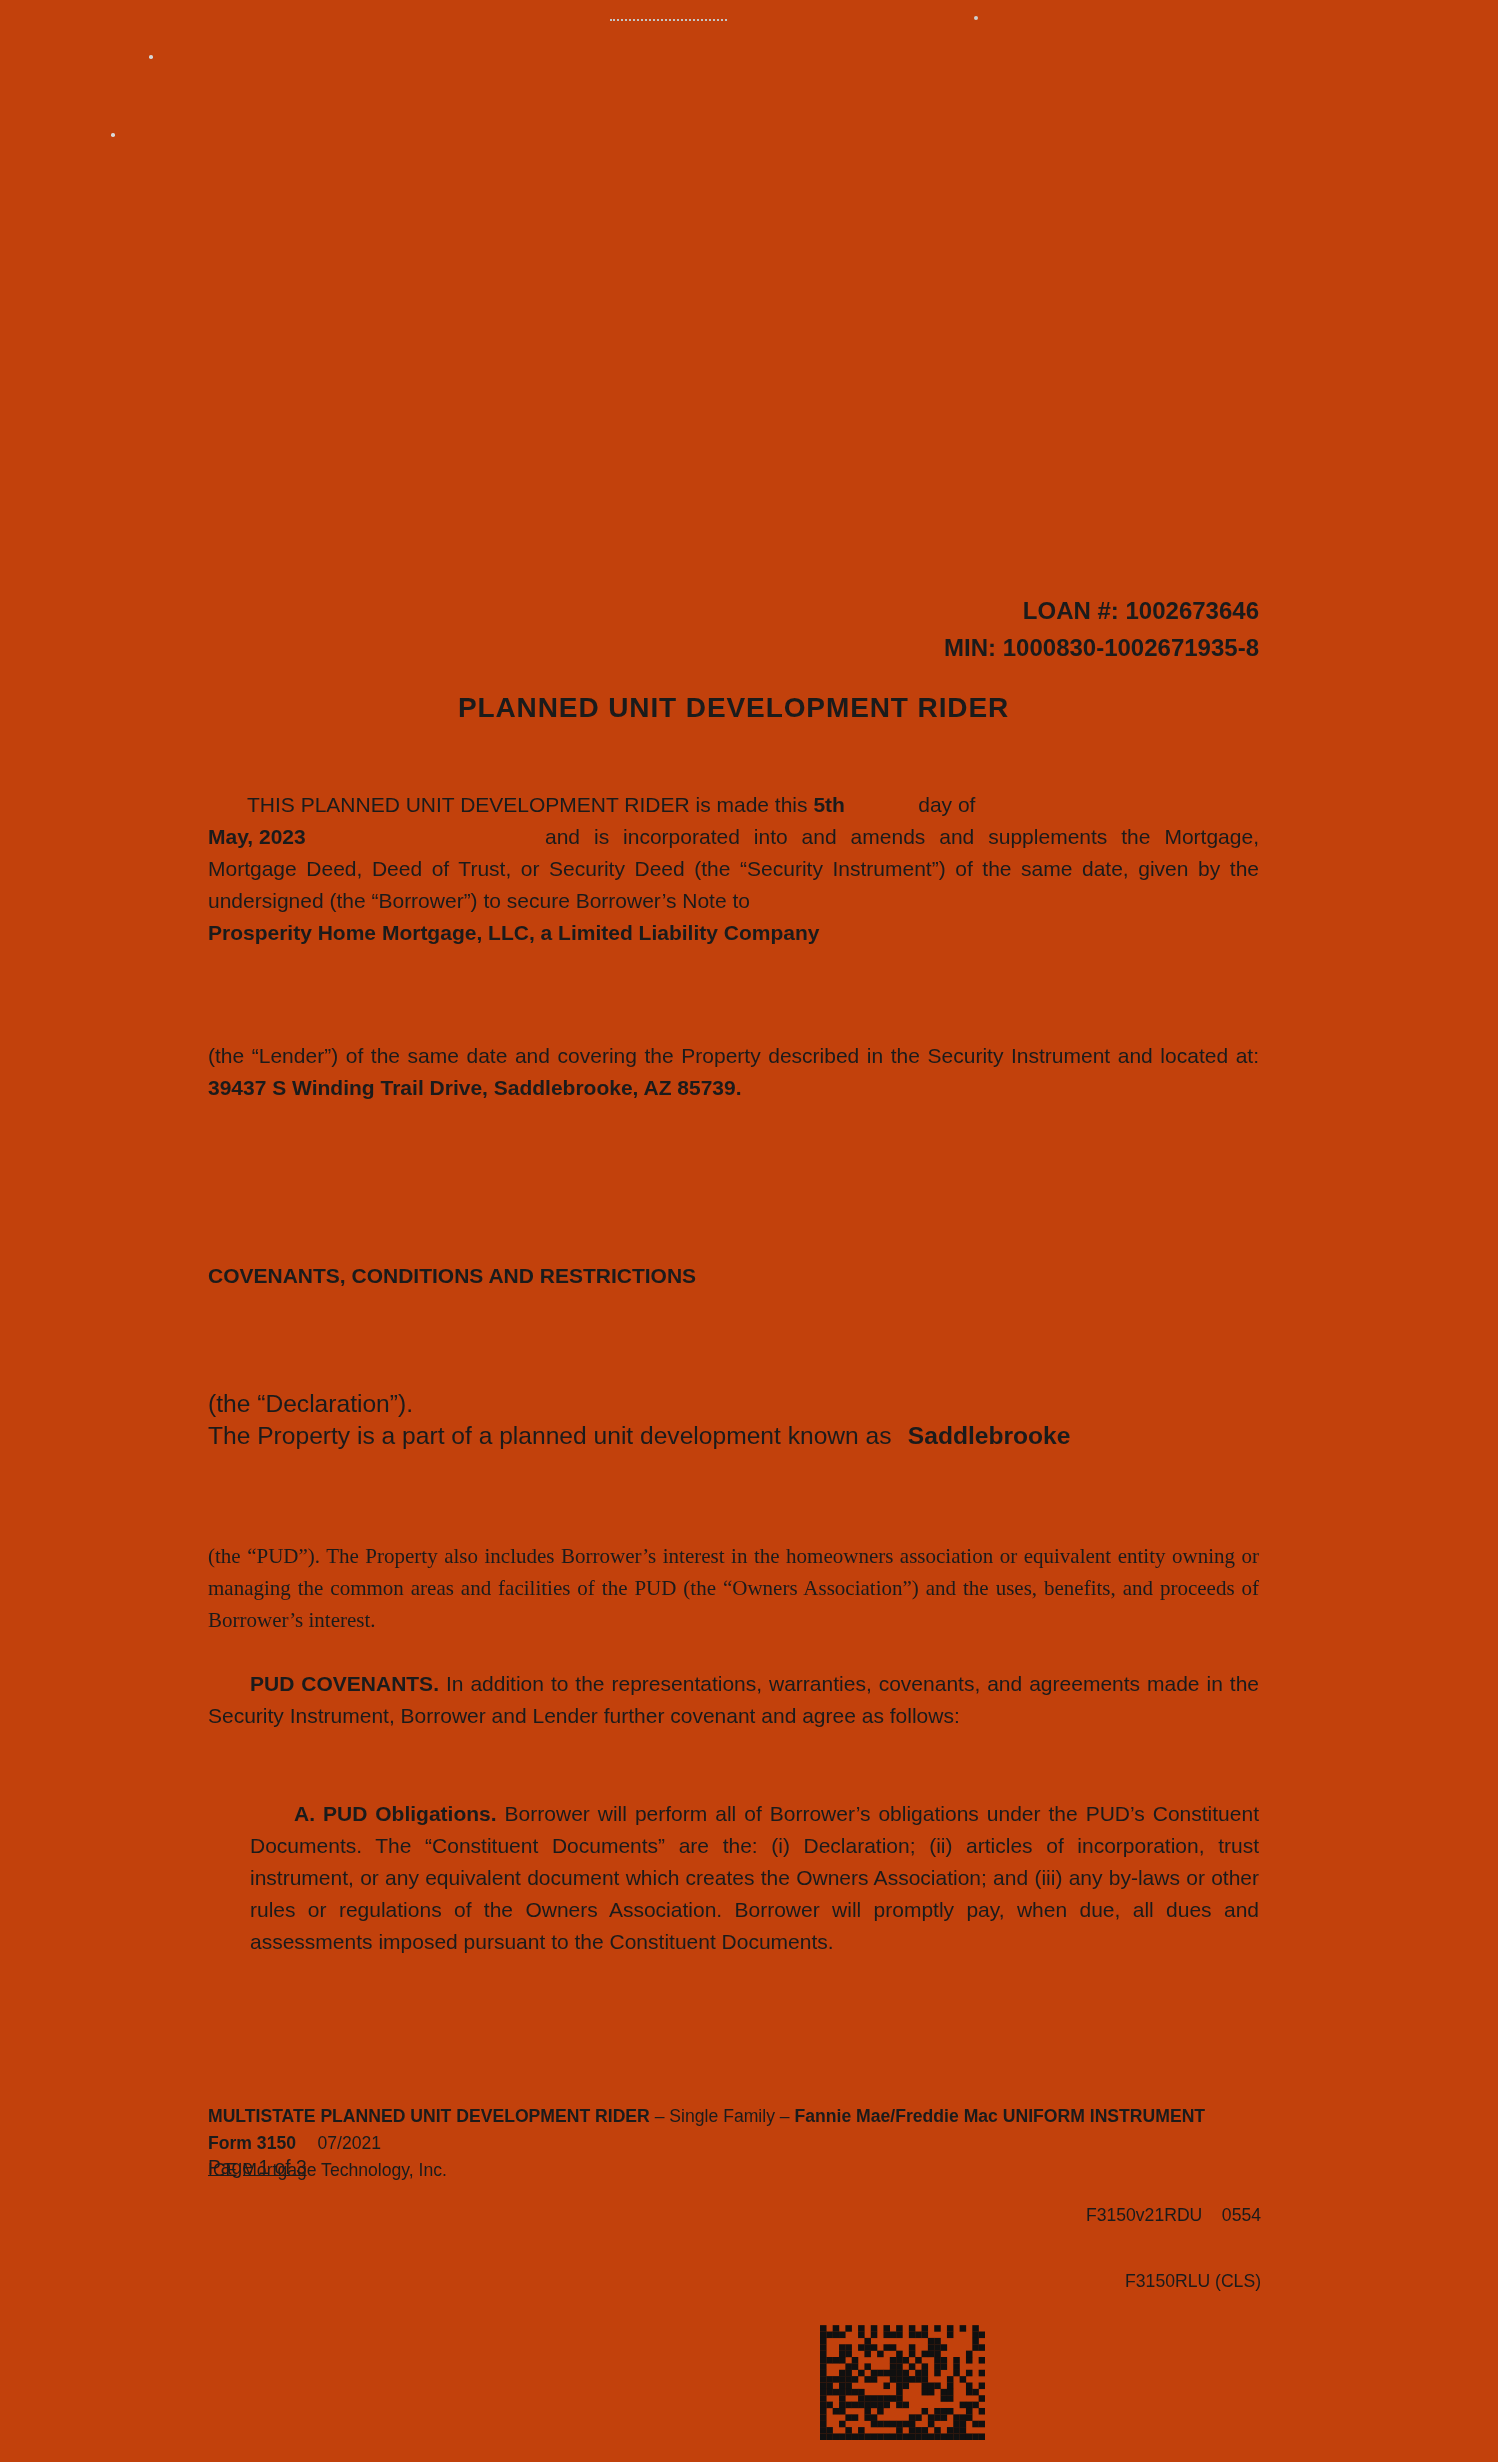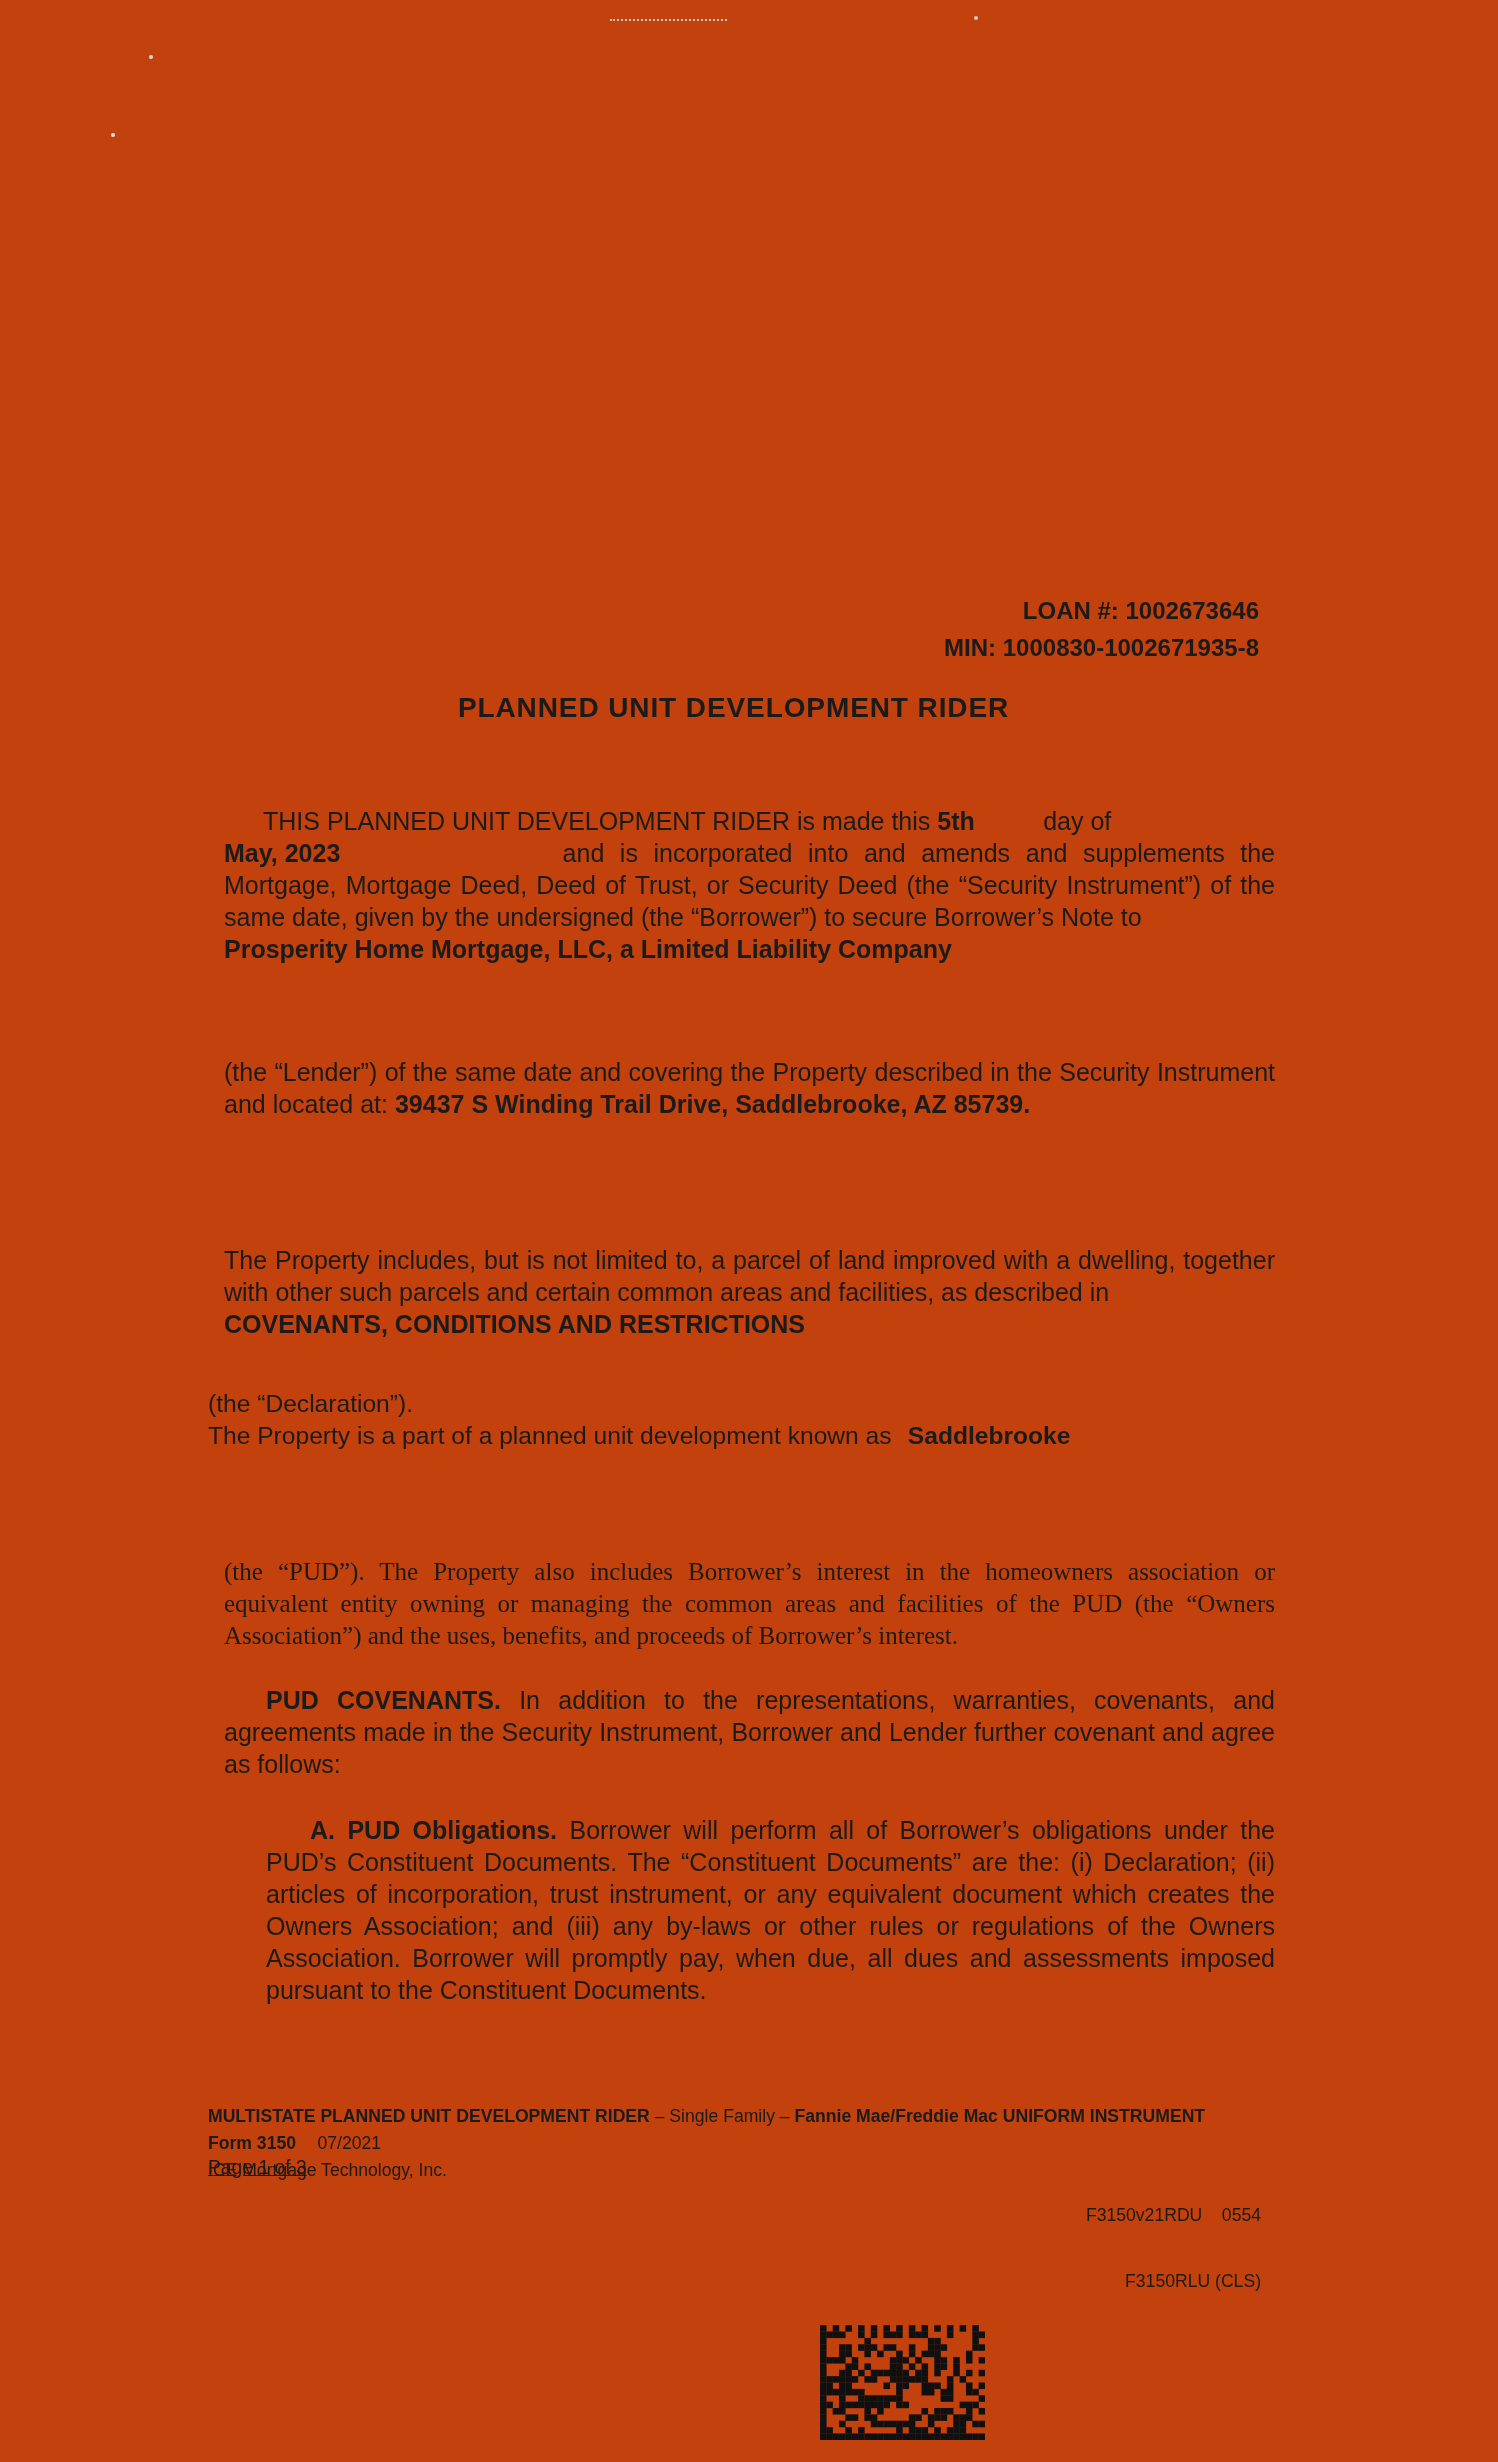--- a/index.html
+++ b/index.html
@@ -26,22 +26,22 @@
 
   
   .ids { top: 592px; left: 208px; width: 1051px; text-align: right;
          font-weight: bold; font-size: 24px; line-height: 37px; }
 
   
   .title { top: 692px; left: 208px; width: 1051px; text-align: center;
            font-weight: bold; font-size: 28px; letter-spacing: 0.9px; }
 
   
-  .body-text { font-size: 25px; line-height: 32px; text-align: justify;
-               left: 208px; width: 1051px; margin: 16px; }
+  .body-text { font-size: 21px; line-height: 32px; text-align: justify;
+               left: 208px; width: 1051px; margin: 0; }
   .p-intro { top: 789px; text-indent: 39px; }
   .fill-day  { display: inline-block; width: 99px; text-indent: 0; }
   .fill-date { display: inline-block; width: 323px; text-indent: 0; }
   .p-lender { top: 1040px; }
   .p-property { top: 1228px; }
   .line-declaration { top: 1388px; left: 208px; width: 1051px; text-align: left;
                       font-size: 24.6px; line-height: 32px; }
   .line-knownas { top: 1420px; left: 208px; width: 1051px;
                   font-size: 24.6px; line-height: 32px; }
   .knownas-bold { margin-left: 9.4px; }
@@ -90,21 +90,20 @@
     <br>
     <b>Prosperity Home Mortgage, LLC, a Limited Liability Company</b>
   </p>
 
   <p class="abs body-text p-lender">
     <span>(the “Lender”) of the same date and covering the Property described in the Security Instrument and located at:</span>
     <b>39437 S Winding Trail Drive, Saddlebrooke, AZ 85739.</b>
   </p>
 
   <p class="abs body-text p-property">
-    <span>The Property includes, but is not limited to, a parcel of land improved with a dwelling, together with other such parcels and certain common areas and facilities, as described in</span>
     <br>
     <b>COVENANTS, CONDITIONS AND RESTRICTIONS</b>
   </p>
 
   <div class="abs line-declaration">(the “Declaration”).</div>
 
   <div class="abs line-knownas">
     <span>The Property is a part of a planned unit development known as</span>
     <b class="knownas-bold">Saddlebrooke</b>
   </div>

